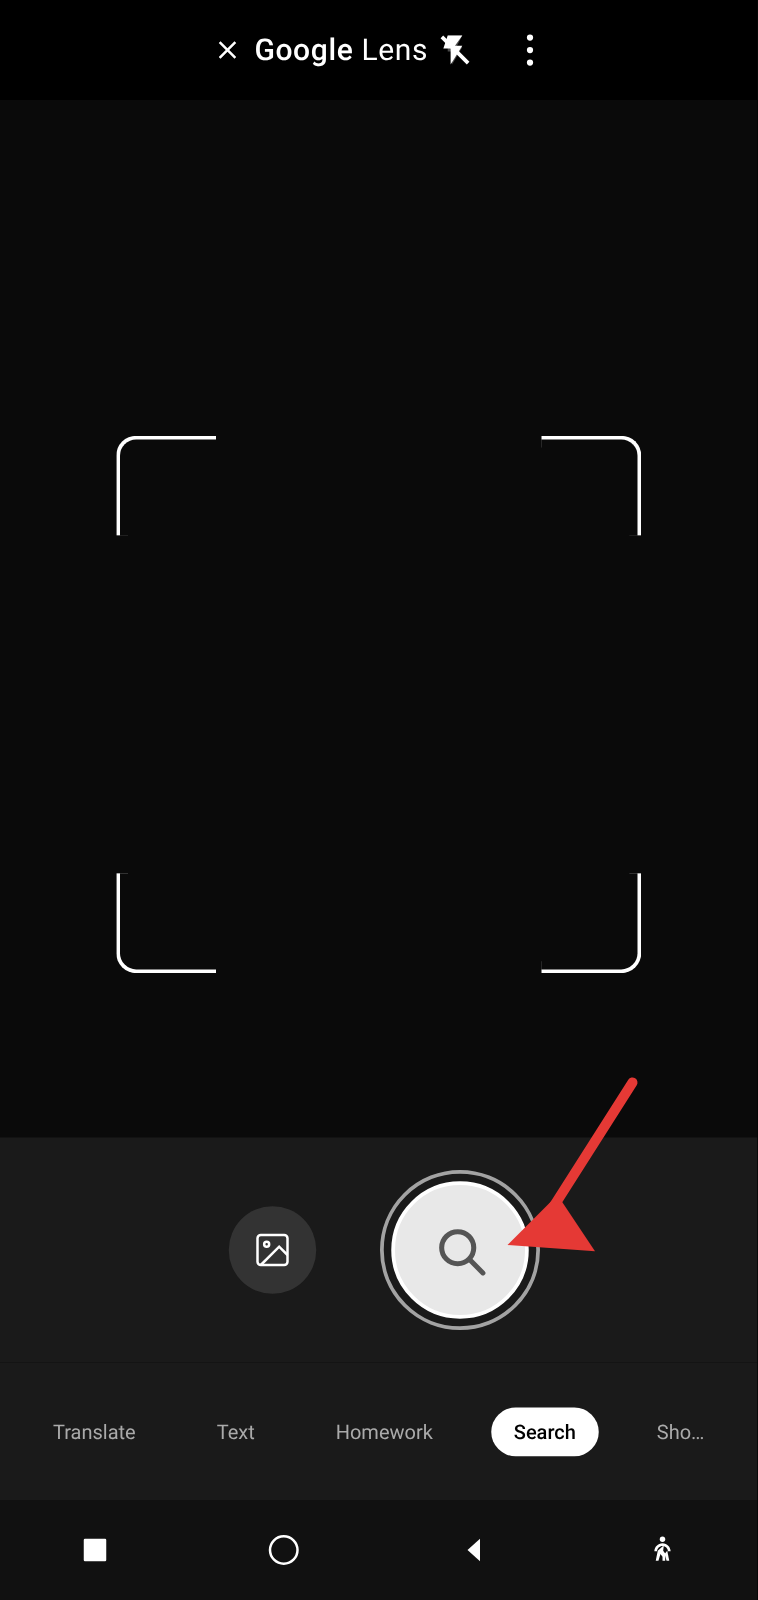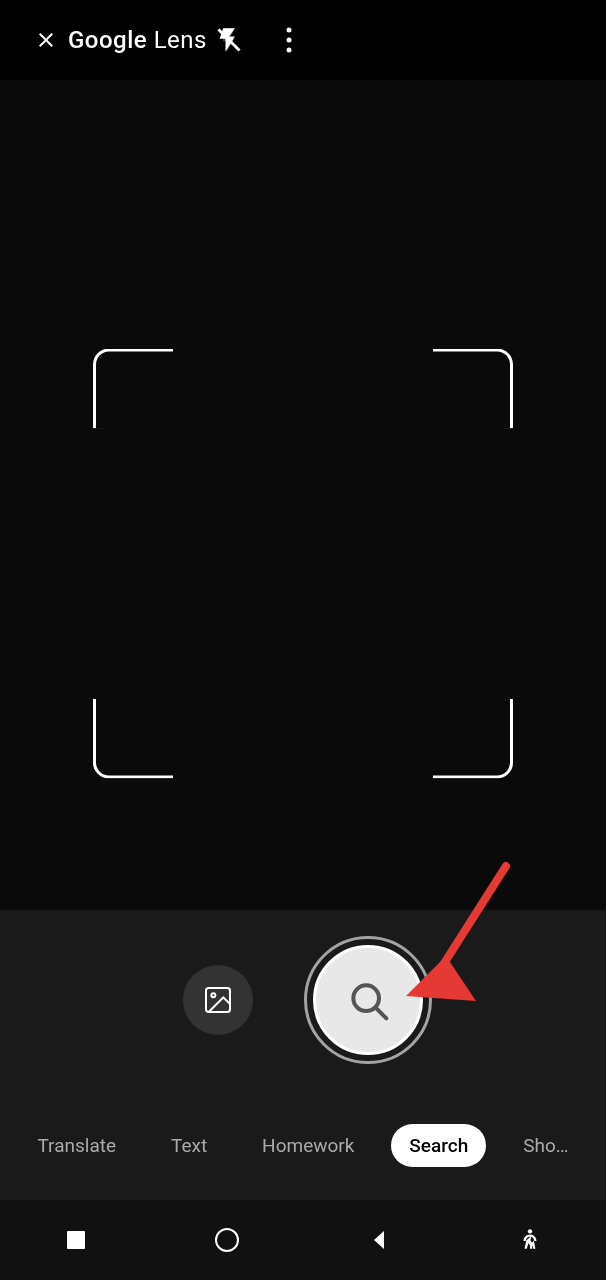--- a/index.html
+++ b/index.html
@@ -16,21 +16,21 @@
 
     
     .top-bar {
       position: absolute;
       top: 0;
       left: 0;
       right: 0;
       height: 80px;
       display: flex;
       align-items: center;
-      justify-content: flex-start;
+      justify-content: center;
       padding: 0 24px;
       z-index: 10;
     }
 
     .top-bar-title {
       color: #fff;
       font-size: 24px;
       font-weight: 400;
       letter-spacing: 0.5px;
     }
@@ -207,21 +207,21 @@
       background: #1a1a1a;
       display: flex;
       align-items: center;
       justify-content: space-around;
       padding: 0 10px;
       z-index: 10;
     }
 
     .tab-item {
       color: #aaa;
-      font-size: 19px;
+      font-size: 16px;
       padding: 10px 18px;
       border-radius: 30px;
       cursor: pointer;
       white-space: nowrap;
     }
 
     .tab-item.active {
       background: #fff;
       color: #000;
       font-weight: 500;

